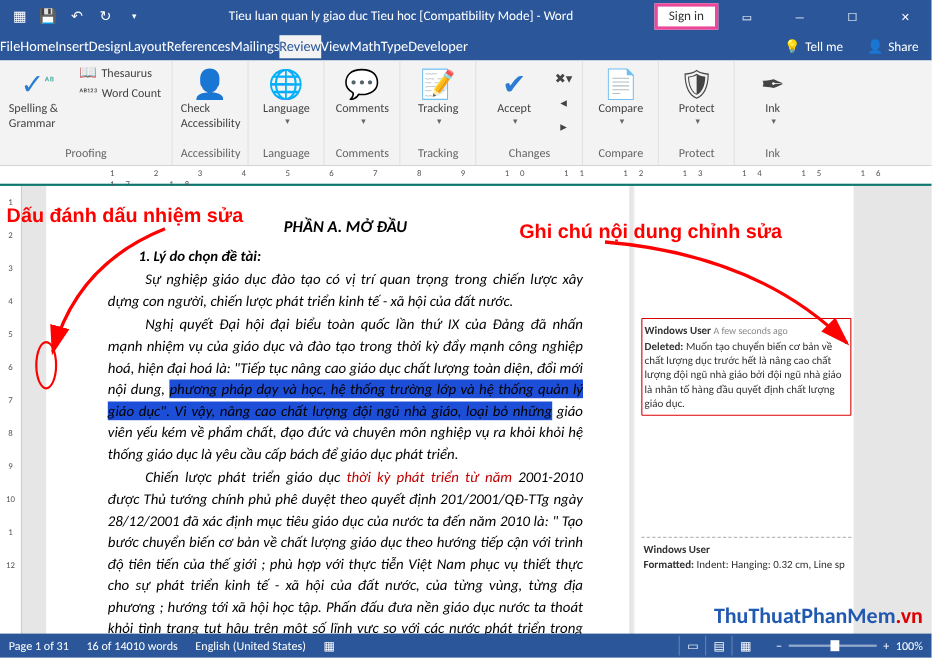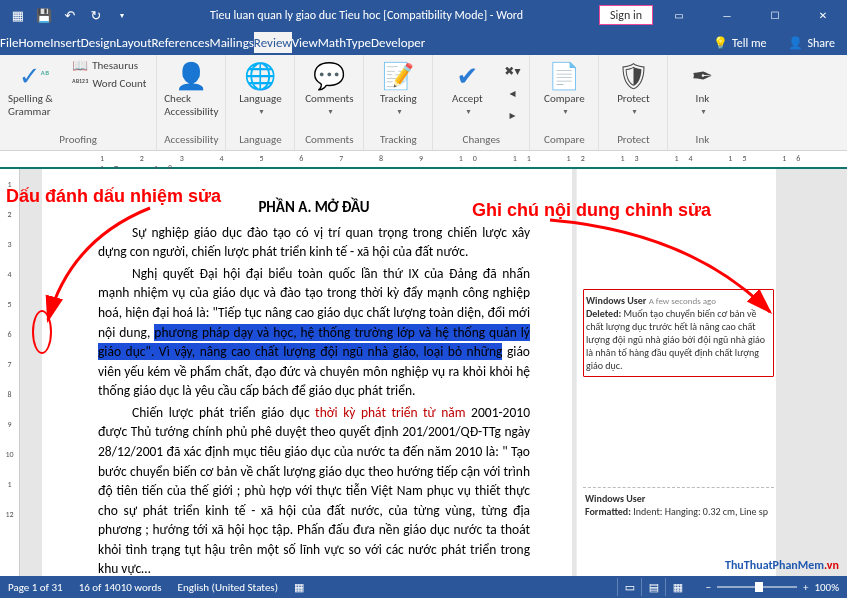--- a/index.html
+++ b/index.html
@@ -3,21 +3,21 @@
 <meta charset="utf-8">
 <style>
 * { margin: 0; padding: 0; box-sizing: border-box; font-family: "Segoe UI", Calibri, sans-serif; }
 body { width: 847px; height: 598px; background: #fff; overflow: hidden; position: relative; }
 
 .titlebar { height: 30px; background: #2b579a; display: flex; align-items: center; color: #fff; font-size: 12px; }
 .titlebar .qat { display: flex; align-items: center; padding-left: 6px; gap: 2px; }
 .titlebar .qat .qat-item { width: 24px; height: 24px; display: flex; align-items: center; justify-content: center; font-size: 13px; }
 .titlebar .title { flex: 1; text-align: center; white-space: nowrap; overflow: hidden; }
 .titlebar .right { display: flex; align-items: center; gap: 4px; padding-right: 2px; }
-.signin { background: #fff; color: #333; padding: 2px 10px; border: 1px solid #ec4899; font-size: 12px; }
+.signin { background: #fff; color: #333; padding: 2px 10px; border: 3px solid #ec4899; font-size: 12px; }
 .win-btn { width: 44px; height: 30px; display: flex; align-items: center; justify-content: center; font-size: 10px; }
 
 .menubar { height: 25px; background: #2b579a; display: flex; align-items: center; color: #fff; font-size: 13px; }
 .tab { padding: 3px 0; cursor: pointer; }
 .tab.active { background: #f3f3f3; color: #2b579a; }
 .menubar .spacer { flex: 1; }
 .tellme { display: flex; align-items: center; gap: 4px; padding: 0 10px; font-size: 12px; }
 .share { display: flex; align-items: center; gap: 4px; padding: 0 12px; font-size: 12px; }
 
 .ribbon { height: 96px; background: #f3f3f3; border-bottom: 1px solid #d4d4d4; display: flex; font-size: 11px; color: #444; }
@@ -34,21 +34,21 @@
 .row-btns .rb { width: 22px; height: 20px; display: flex; align-items: center; justify-content: center; font-size: 12px; border: 1px solid transparent; }
 .chev::after { content: "▾"; font-size: 8px; margin-left: 2px; color: #666; }
 
 .ruler-h { height: 18px; background: #fff; border-bottom: 2px solid #0f766e; position: relative; font-size: 8px; color: #555; }
 .ruler-h .marks { position: absolute; left: 100px; top: 2px; letter-spacing: 10px; word-spacing: 14px; }
 
 .workspace { display: flex; height: 409px; background: #e6e6e6; }
 .ruler-v { width: 20px; background: #fff; border-right: 1px solid #ccc; font-size: 8px; color: #555; padding-top: 10px; }
 .ruler-v div { height: 30px; text-align: center; }
 .doc-area { flex: 1; display: flex; overflow: hidden; }
-.page { width: 530px; background: #fff; margin: 0 4px 0 22px; padding: 28px 42px 0 56px; font-family: "Times New Roman", serif; font-size: 13.5px; color: #000; line-height: 1.45; position: relative; }
+.page { width: 530px; background: #fff; margin: 0 4px 0 22px; padding: 28px 42px 0 56px; font-family: "Times New Roman", serif; font-size: 13.5px; color: #000; line-height: 1.45; position: relative; font-style: italic; }
 .page h2 { text-align: center; font-size: 15px; font-weight: bold; margin-bottom: 4px; }
 .page h3 { font-size: 13.5px; font-weight: bold; margin-bottom: 2px; padding-left: 28px; }
 .page p { text-align: justify; text-indent: 34px; margin-bottom: 2px; }
 .highlight { background: #1d4ed8; }
 .redtext { color: #c00000; }
 
 .comments { width: 200px; background: #fff; border-left: 1px solid #eee; font-size: 10px; color: #333; padding: 120px 2px 0 6px; }
 .comment-box { border-top: 1px dashed #bbb; padding: 4px 2px; margin-bottom: 110px; line-height: 1.3; }
 .comment-box.sel { border: 1px solid #d00; border-radius: 1px; }
 .comment-box .author { font-weight: bold; font-size: 10px; }
@@ -58,21 +58,21 @@
 .circle-mark { position: absolute; border: 2px solid #ff0000; border-radius: 50%; width: 20px; height: 44px; z-index: 50; pointer-events: none; }
 
 .statusbar { height: 22px; background: #2b579a; color: #fff; display: flex; align-items: center; font-size: 11px; padding: 0 8px; gap: 16px; position: absolute; bottom: 0; left: 0; right: 0; }
 .statusbar .spacer { flex: 1; }
 .view-btns { display: flex; gap: 0; }
 .view-btns .vb { width: 24px; height: 18px; display: flex; align-items: center; justify-content: center; font-size: 11px; border-left: 1px solid rgba(255,255,255,0.25); }
 .zoom { display: flex; align-items: center; gap: 6px; }
 .zoom .slider { width: 80px; height: 2px; background: rgba(255,255,255,0.5); position: relative; }
 .zoom .slider::after { content: ""; position: absolute; left: 48%; top: -4px; width: 8px; height: 10px; background: #fff; }
 
-.watermark { position: absolute; right: 8px; bottom: 26px; font-size: 12px; font-weight: bold; color: #2059b0; font-family: Arial, sans-serif; z-index: 60; }
+.watermark { position: absolute; right: 8px; bottom: 26px; font-size: 20px; font-weight: bold; color: #2059b0; font-family: Arial, sans-serif; z-index: 60; }
 .watermark .dot { color: #d00; }
 
 svg.arrow { position: absolute; z-index: 49; pointer-events: none; }
 </style>
 </head>
 <body>
 
 <div class="titlebar">
   <div class="qat">
     <div class="qat-item">▦</div>
@@ -236,20 +236,21 @@
       <div>7</div>
       <div>8</div>
       <div>9</div>
       <div>10</div>
       <div>1</div>
       <div>12</div>
   </div>
   <div class="doc-area">
     <div class="page">
       <h2>PHẦN A.  MỞ ĐẦU</h2>
+      <h3>1. Lý do chọn đề tài:</h3>
       <p>Sự nghiệp giáo dục đào tạo có vị trí quan trọng trong chiến lược xây dựng con người, chiến lược phát triển kinh tế - xã hội của đất nước.</p>
       <p><span>Nghị quyết Đại hội đại biểu toàn quốc lần thứ IX của Đảng đã nhấn mạnh nhiệm vụ của giáo dục và đào tạo trong thời kỳ đẩy mạnh công nghiệp hoá, hiện đại hoá là: "Tiếp tục nâng cao giáo dục chất lượng toàn diện, đổi mới nội dung, </span><span class="highlight">phương pháp dạy và học, hệ thống trường lớp và hệ thống quản lý giáo dục". Vì vậy, nâng cao chất lượng đội ngũ nhà giáo, loại bỏ những</span><span> giáo viên yếu kém về phẩm chất, đạo đức và chuyên môn nghiệp vụ ra khỏi khỏi hệ thống giáo dục là yêu cầu cấp bách để giáo dục phát triển.</span></p>
       <p><span>Chiến lược phát triển giáo dục </span><span class="redtext">thời kỳ phát triển từ năm</span><span> 2001-2010 được Thủ tướng chính phủ phê duyệt theo quyết định 201/2001/QĐ-TTg ngày 28/12/2001 đã xác định mục tiêu giáo dục của nước ta đến năm 2010 là: " Tạo bước chuyển biến cơ bản về chất lượng giáo dục theo hướng tiếp cận với trình độ tiên tiến của thế giới ; phù hợp với thực tiễn Việt Nam phục vụ thiết thực cho sự phát triển kinh tế - xã hội của đất nước, của từng vùng, từng địa phương ; hướng tới xã hội học tập. Phấn đấu đưa nền giáo dục nước ta thoát khỏi tình trạng tụt hậu trên một số lĩnh vực so với các nước phát triển trong khu vực…</span></p>
       <p>Đổi mới mục tiêu, nội dung, phương pháp, chương trình giáo dục các cấp</p>
     </div>
     <div class="comments">
       <div class="comment-box sel">
         <span class="author">Windows User</span>
         <span class="time">A few seconds ago</span><br>
         <b>Deleted:</b><span> Muốn tạo chuyển biến cơ bản về chất lượng dục trước hết là nâng cao chất lượng đội ngũ nhà giáo bởi đội ngũ nhà giáo là nhân tố hàng đầu quyết định chất lượng giáo dục.</span>

